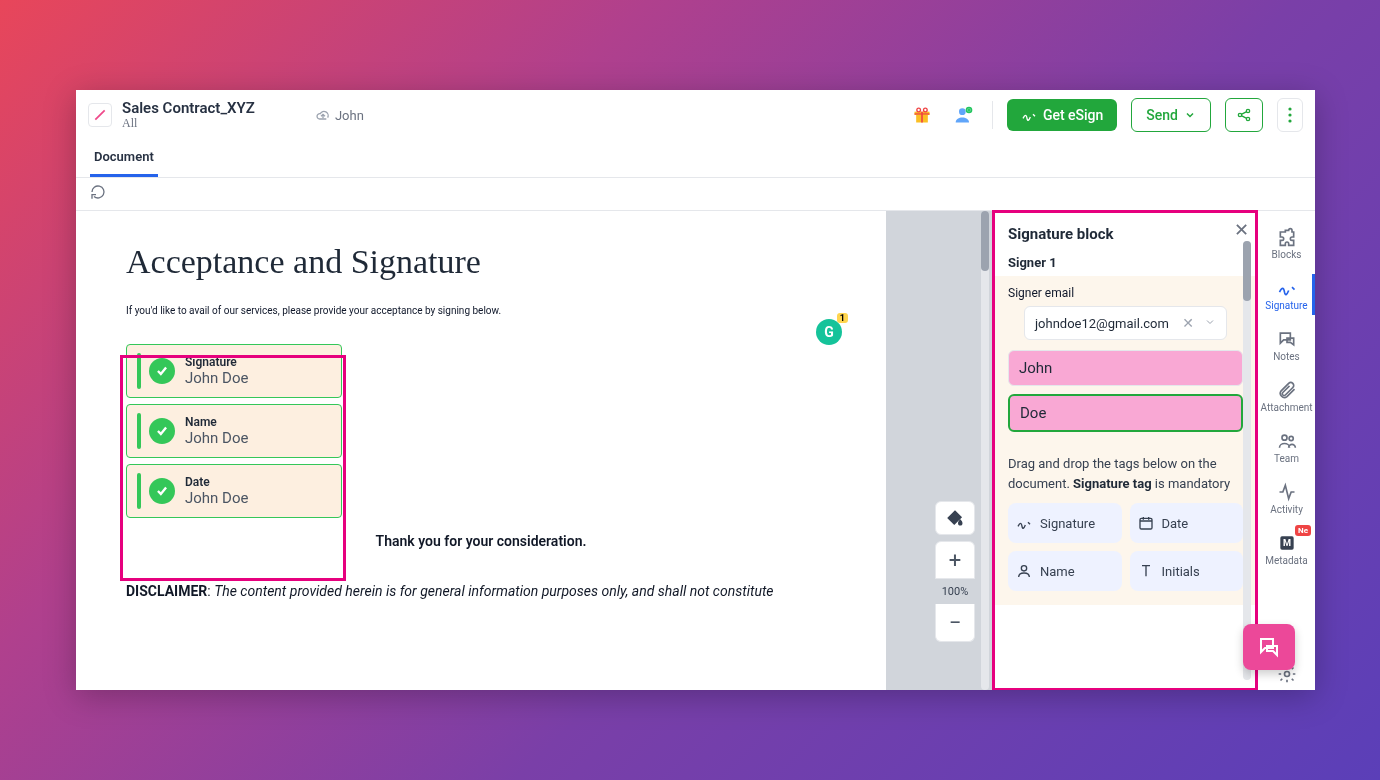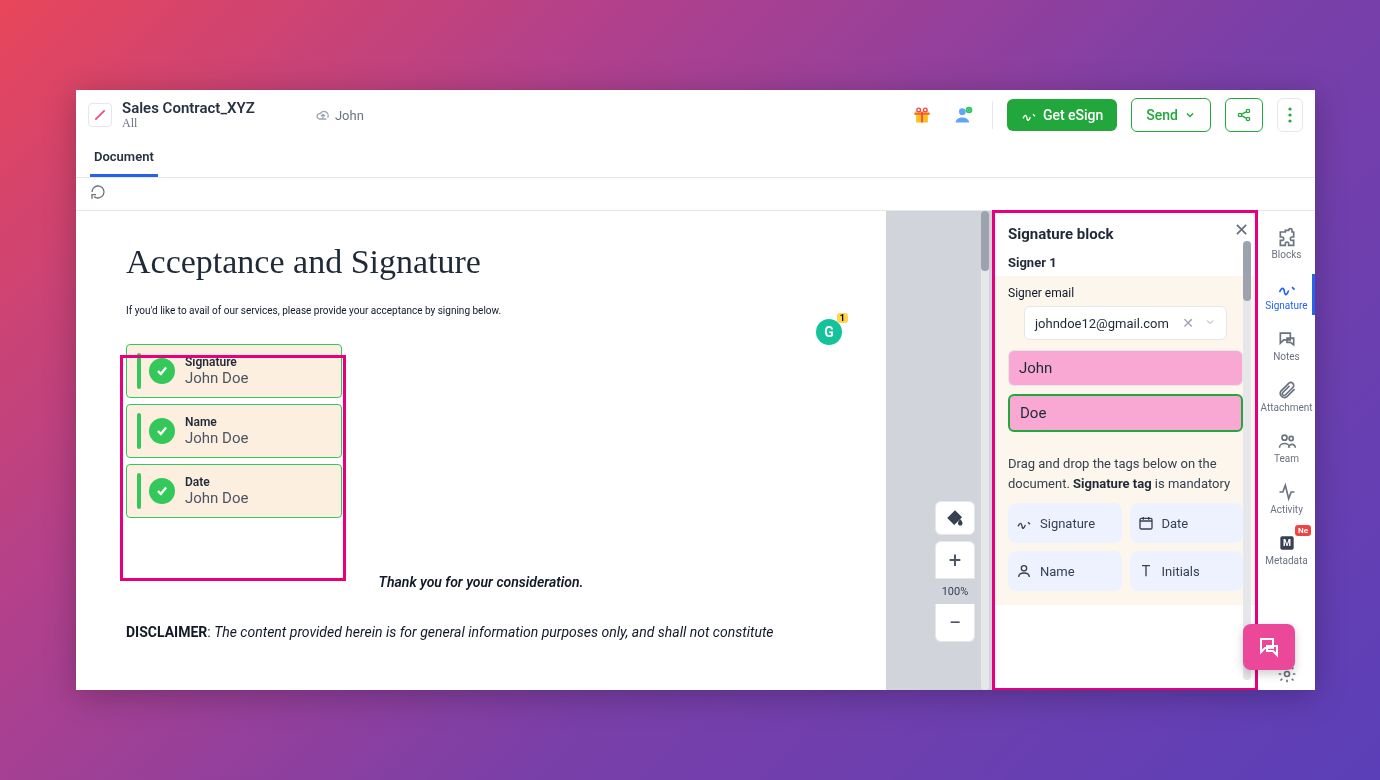--- a/index.html
+++ b/index.html
@@ -43,21 +43,21 @@
     .page { position:absolute; left:0; top:0; width:810px; height:580px; background:#fff; padding:32px 50px; }
     .h1 { font-family: Georgia, 'Times New Roman', serif; font-size:34px; font-weight:500; color:#1f2937; margin-bottom:24px; }
     .p { font-size:10px; color:#0f172a; margin-bottom:28px; }
     .sig-list { display:flex; flex-direction:column; gap:6px; width:216px; }
     .sig-card { background:#fdefe0; border:1px solid #34c759; border-radius:4px; display:flex; align-items:center; padding:8px 10px; }
     .sig-card .bar { width:4px; height:36px; background:#34c759; border-radius:2px; margin-right:8px; }
     .sig-card .chk { width:26px; height:26px; border-radius:50%; background:#34c759; display:flex; align-items:center; justify-content:center; margin-right:10px; }
     .sig-card .lbl { font-size:12px; font-weight:600; color:#1f2937; }
     .sig-card .val { font-size:15px; color:#4b5563; }
     .highlight-doc { position:absolute; border:3px solid #e6007e; pointer-events:none; }
-    .thanks { text-align:center; font-size:14px; font-weight:600; color:#111827; margin-top:56px;font-style:italic; }
+    .thanks { text-align:center; font-size:14px; font-weight:600; color:#111827; margin-top:15px; }
     .disclaimer { margin-top:34px; font-size:14px; color:#111827; }
     .disclaimer strong { font-weight:700; }
     .disclaimer em { }
     
     .gm { position:absolute; left:740px; top:108px; width:26px; height:26px; border-radius:50%; background:#15c39a; display:flex; align-items:center; justify-content:center; color:#fff; font-weight:700; font-size:14px; }
     .gm .bub { position:absolute; top:-6px; right:-6px; background:#ffd54f; color:#000; font-size:9px; font-weight:700; padding:0 3px; border-radius:3px; }
     
     .zoom { position:absolute; right:18px; top:330px; width:40px; display:flex; flex-direction:column; align-items:center; }
     .zoom .sq { width:40px; height:38px; background:#fff; border:1px solid #e5e7eb; display:flex; align-items:center; justify-content:center; font-size:22px; color:#4b5563; cursor:pointer; }
     .zoom .lvl { font-size:11px; color:#374151; margin:6px 0; }

